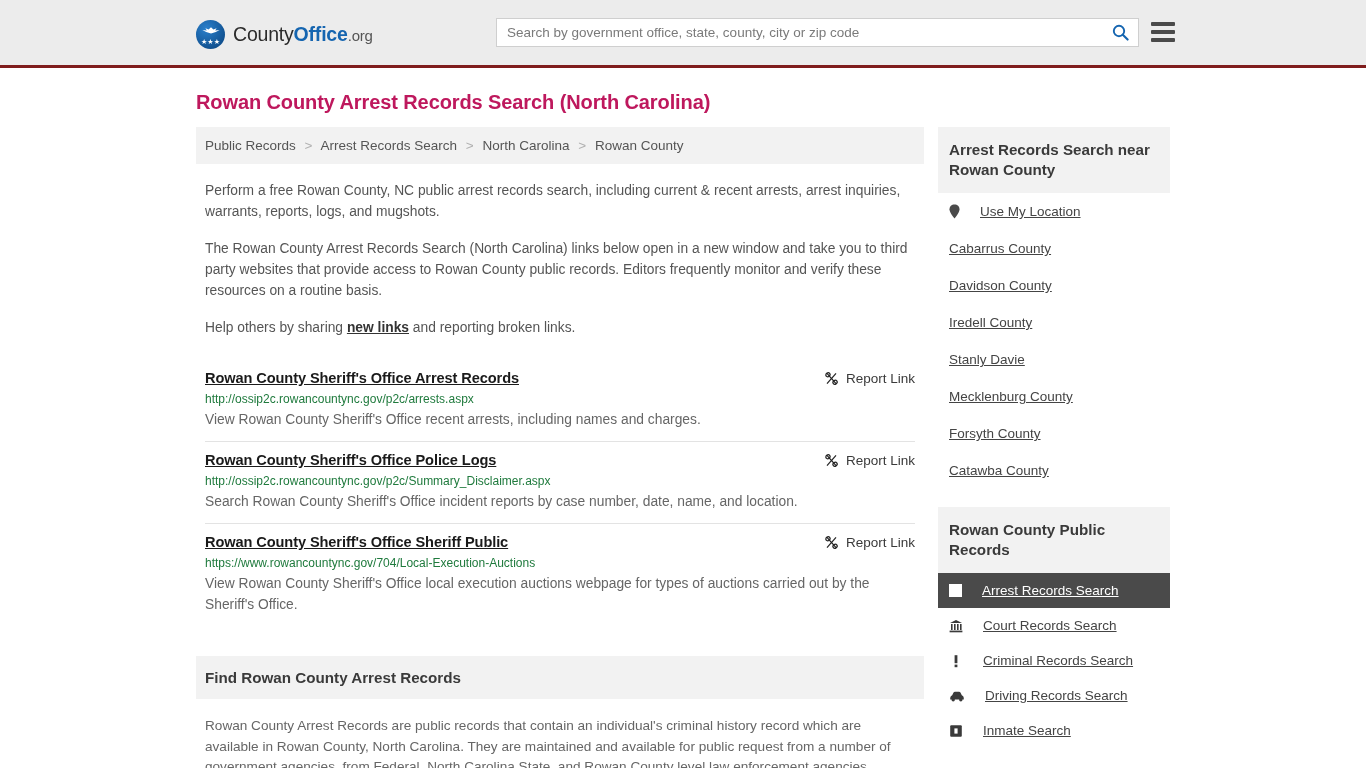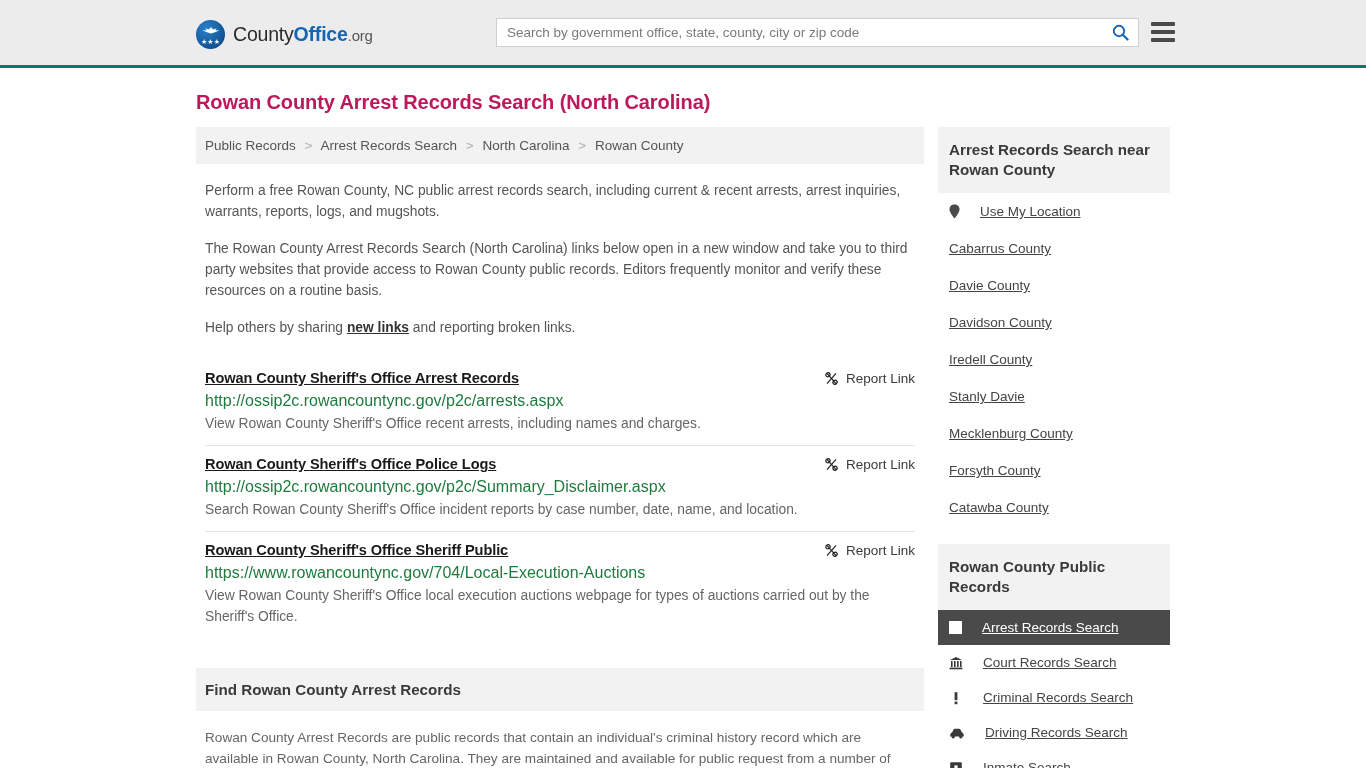--- a/index.html
+++ b/index.html
@@ -8,21 +8,21 @@
     overflow: hidden;
     background: #ffffff;
     font-family: "Liberation Sans", sans-serif;
     color: #444;
   }
 
   
   .site-header {
     height: 68px;
     background: #ececec;
-    border-bottom: 3px solid #0f766e;
+    border-bottom: 3px solid #7f1d1d;
     display: flex;
     align-items: center;
     position: relative;
   }
   .logo-wrap {
     display: flex;
     align-items: center;
     position: absolute;
     left: 196px;
     top: 20px;
@@ -177,21 +177,21 @@
     font-size: 13.5px;
     color: #3a3a3a;
     white-space: nowrap;
     margin-left: 14px;
     margin-top: 1px;
     text-decoration: none;
     cursor: pointer;
   }
   .result-url {
     display: block;
-    font-size: 16px;
+    font-size: 12px;
     color: #1f7a3d;
     margin-top: 6px;
     text-decoration: none;
   }
   .result-desc {
     font-size: 13.8px;
     line-height: 21px;
     color: #666;
     margin-top: 3px;
   }
@@ -400,25 +400,20 @@
             </a>
           </li>
 
           <li>
             <a class="side-link" href="#">
               <span class="lbl">Cabarrus County</span>
             </a>
           </li>
           <li>
             <a class="side-link" href="#">
-              <span class="lbl">Davie County</span>
-            </a>
-          </li>
-          <li>
-            <a class="side-link" href="#">
               <span class="lbl">Davidson County</span>
             </a>
           </li>
           <li>
             <a class="side-link" href="#">
               <span class="lbl">Iredell County</span>
             </a>
           </li>
           <li>
             <a class="side-link" href="#">

